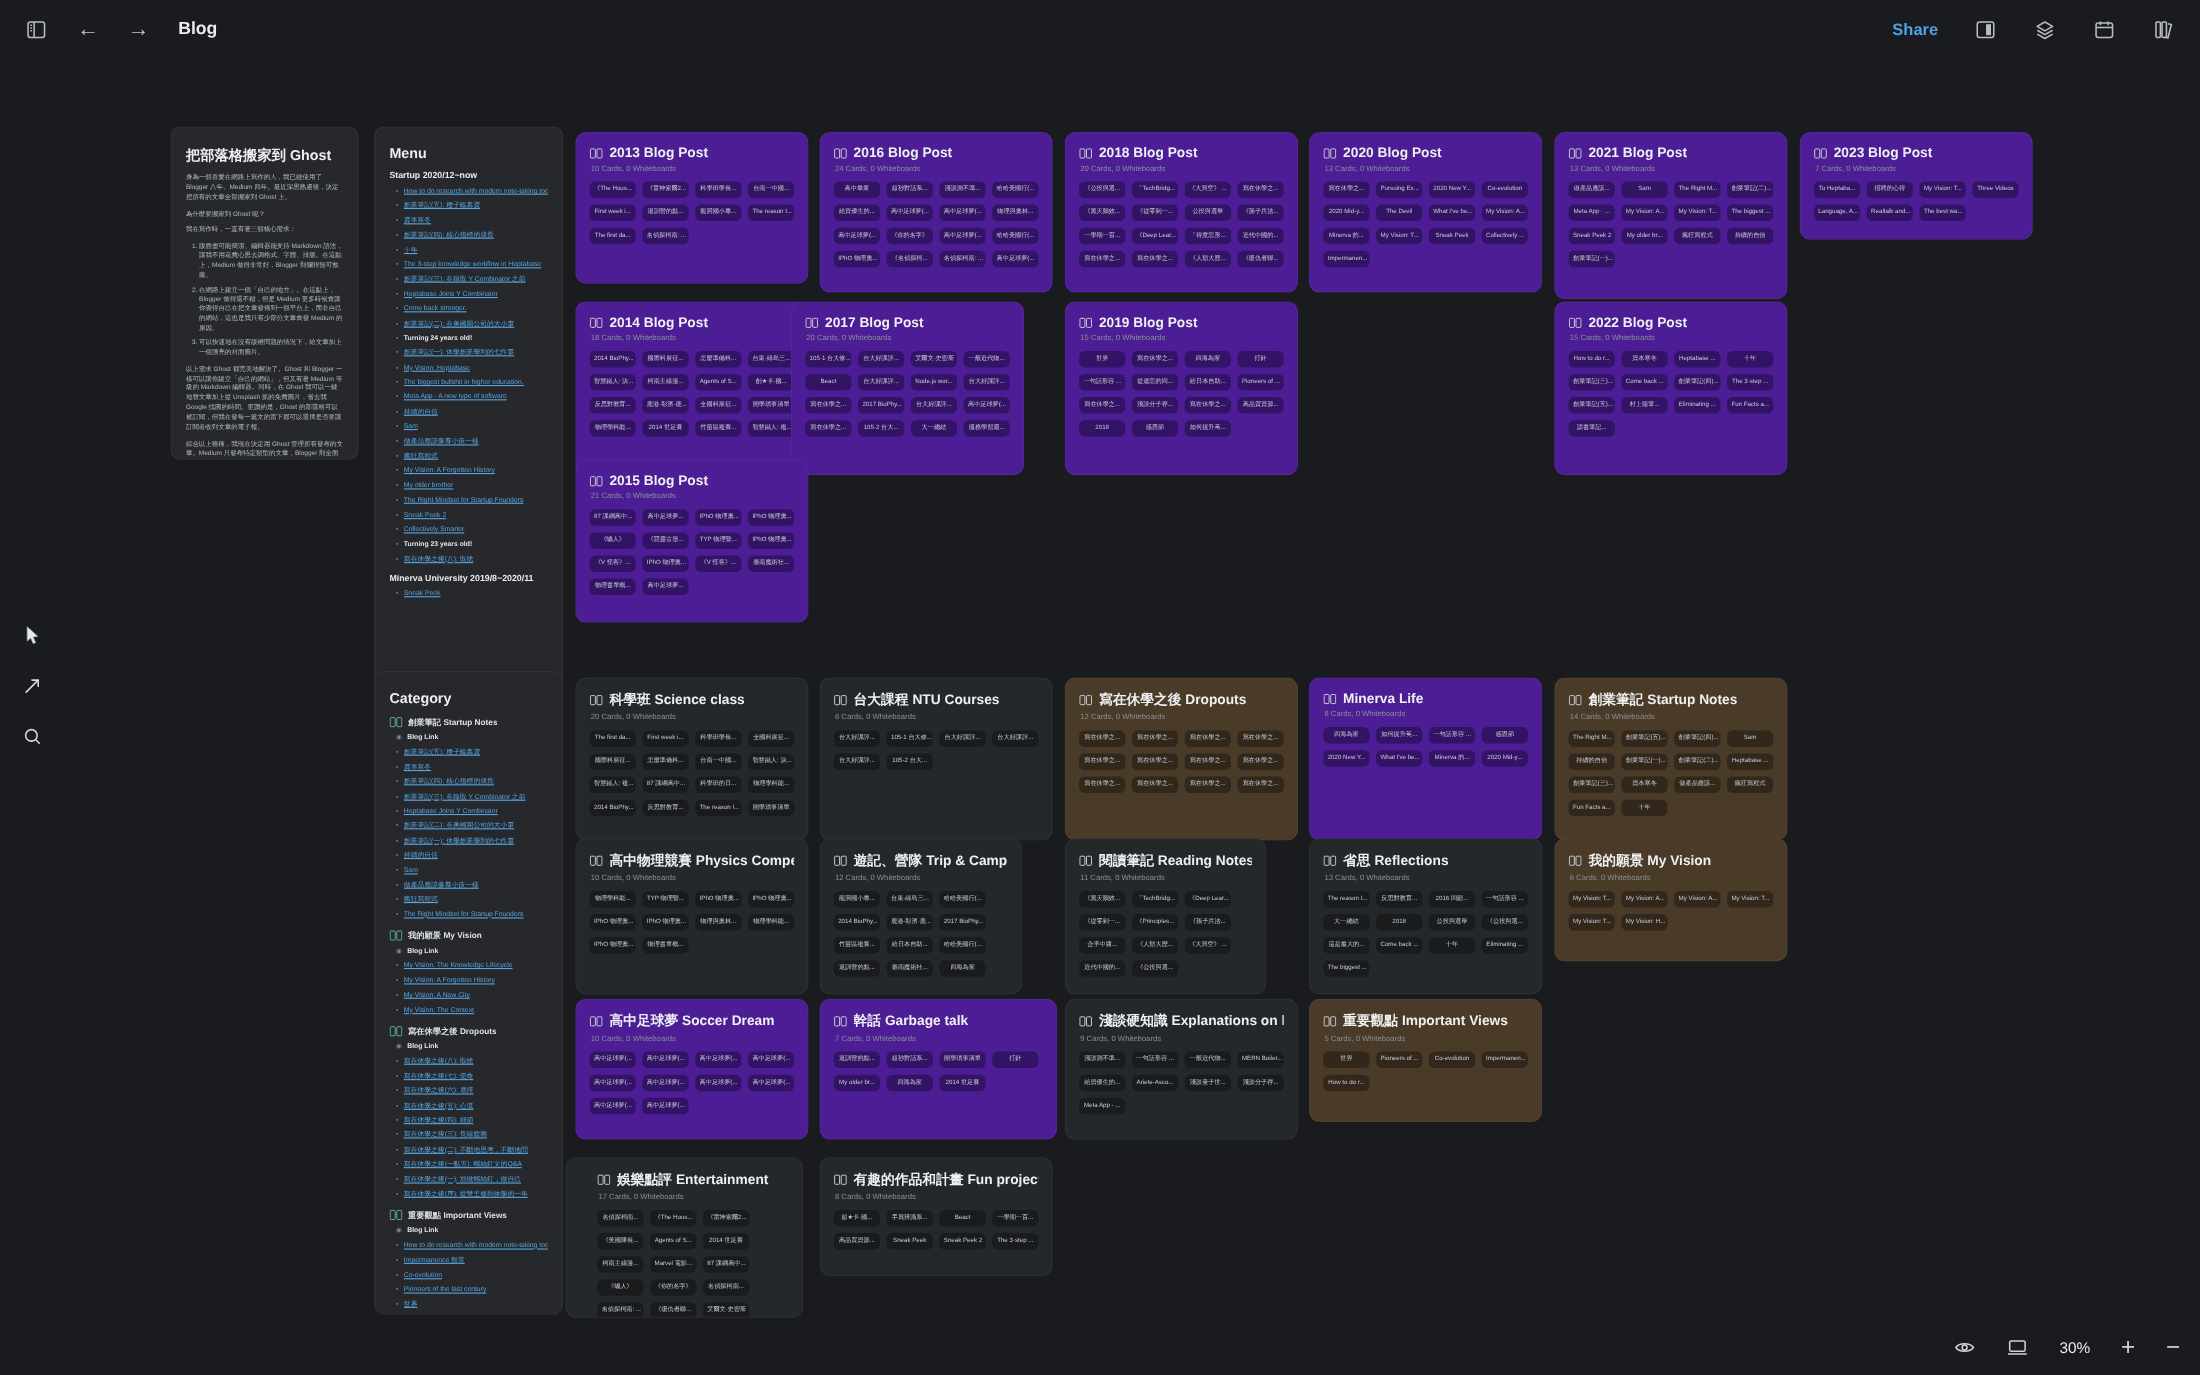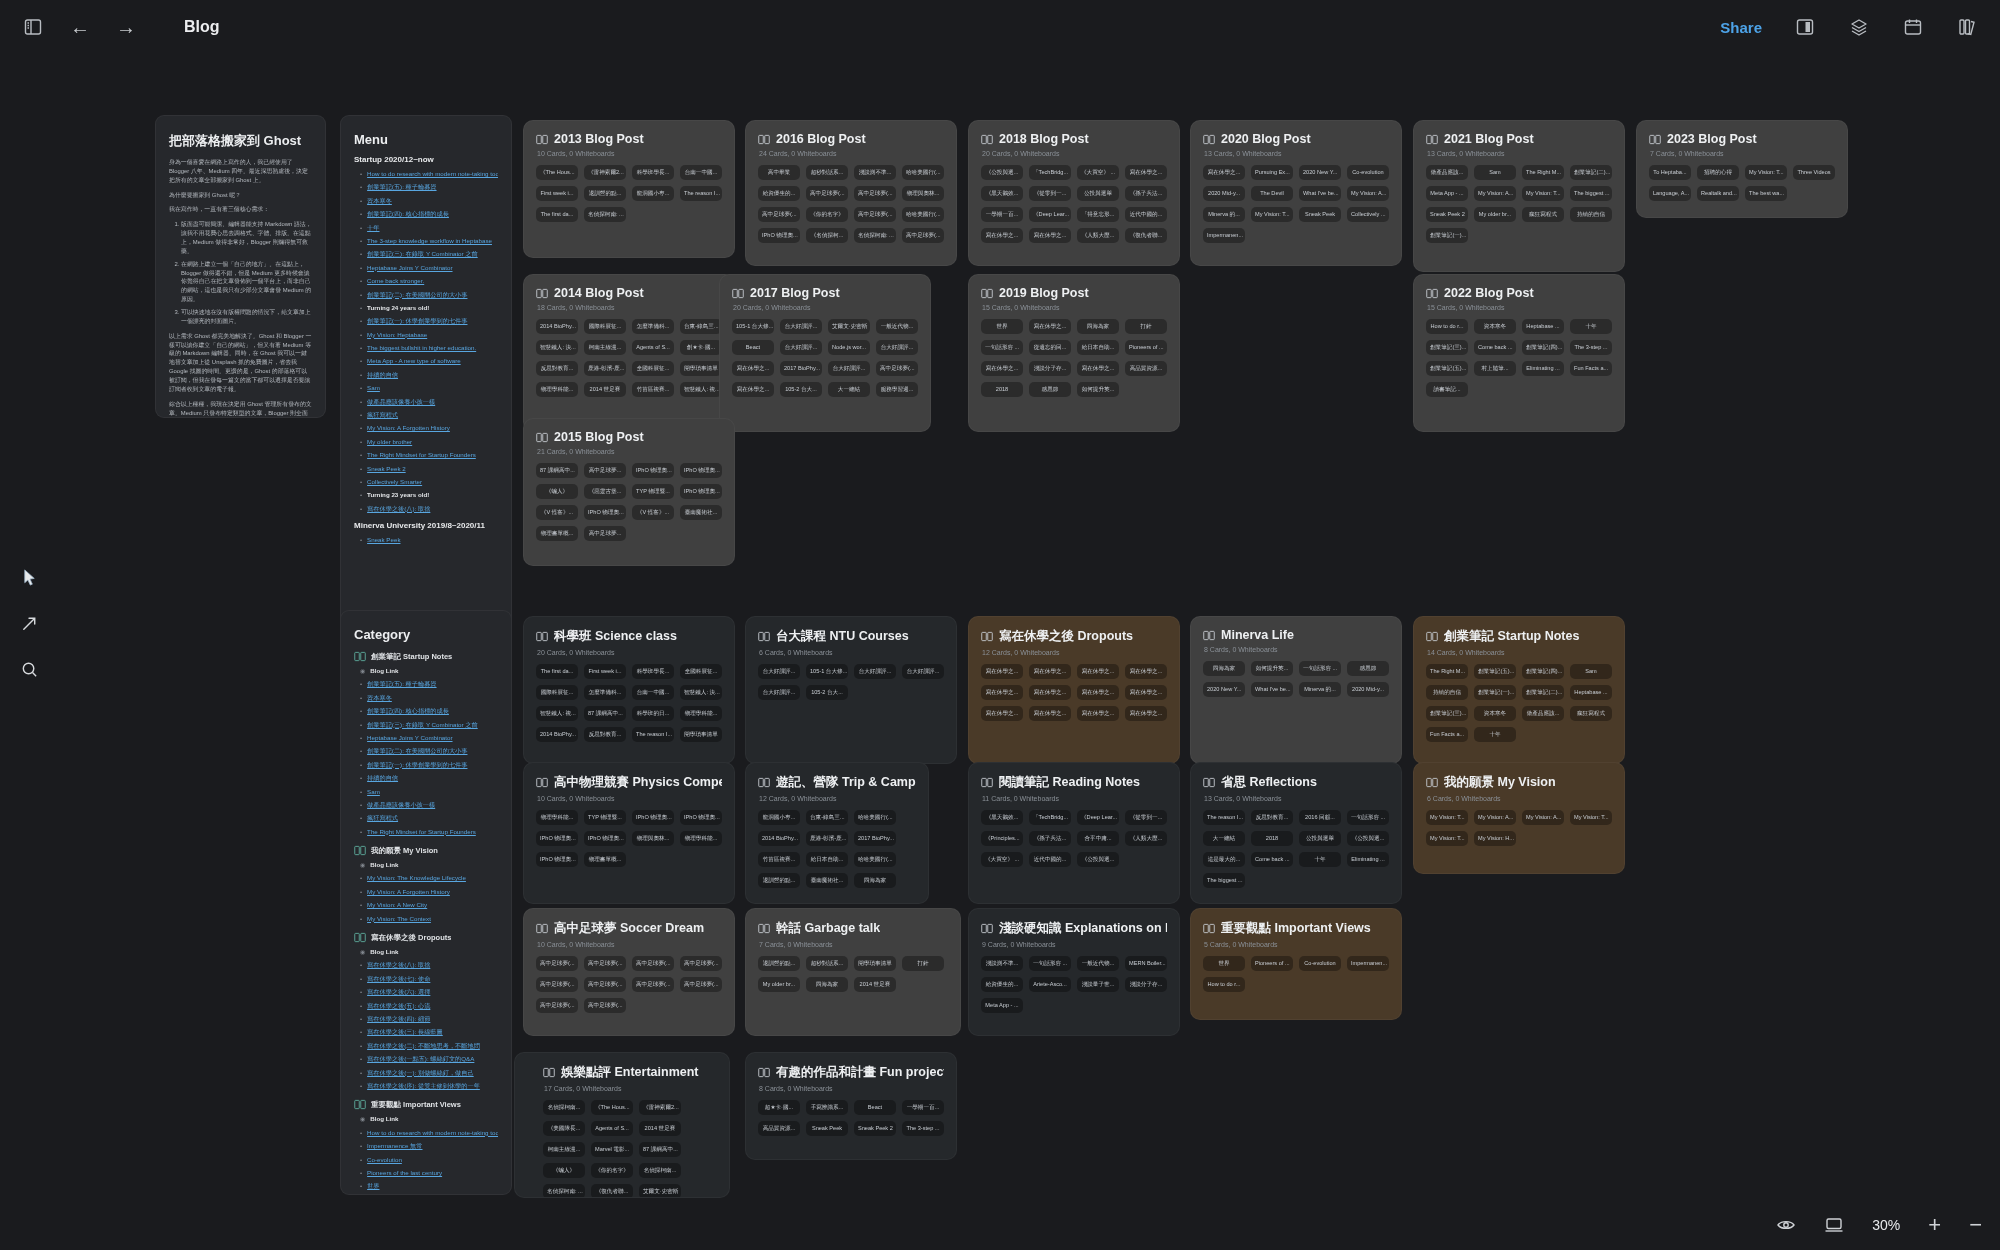--- a/index.html
+++ b/index.html
@@ -4,41 +4,41 @@
 <style>
   html,body{margin:0;padding:0;background:#1a1b1e;width:2000px;height:1250px;overflow:hidden;
     font-family:"Liberation Sans","DejaVu Sans",sans-serif;-webkit-font-smoothing:antialiased;}
   #stage{position:relative;width:2000px;height:1250px;background:#1a1b1e;}
   
   #topbar{position:absolute;left:0;top:0;width:2000px;height:54px;display:flex;align-items:center;justify-content:space-between;padding:0 22px;box-sizing:border-box;}
   .tb-left{display:flex;align-items:center;gap:26px;}
   .tb-icon{width:22px;height:22px;color:#b9bdc2;display:inline-flex;align-items:center;justify-content:center;cursor:pointer;}
   .tb-icon svg{width:20px;height:20px;}
   .nav-arrow{font-size:20px;color:#c8cbcf;line-height:1;cursor:pointer;}
-  #board-title{font-size:16px;font-weight:bold;color:#ecedef;margin-left:22px;}
+  #board-title{font-size:16px;font-weight:bold;color:#ecedef;margin-left:0;}
   .tb-right{display:flex;align-items:center;gap:32px;}
   #share-btn{color:#4da3e8;font-size:15px;font-weight:bold;cursor:pointer;}
   
   .note{position:absolute;background:#26282c;border:1px solid rgba(255,255,255,.05);border-radius:9px;padding:14px 13px;box-sizing:border-box;overflow:hidden;}
   .note-title{font-size:13px;font-weight:bold;color:#eceef0;margin:2px 0 8px 0;}
   .note .p{font-size:5.9px;line-height:1.5;color:#b6bbc1;margin:0 0 6px 0;}
   .note ol{margin:0 0 6px 12px;padding:0;}
   .note ol li{font-size:5.9px;line-height:1.5;color:#b6bbc1;margin-bottom:4px;}
   .m-head{font-size:8px;font-weight:bold;color:#e8eaec;margin:8px 0 6px 0;}
   .m-item{display:flex;align-items:flex-start;gap:5px;margin:0 0 5px 6px;font-size:6.2px;line-height:1.35;
      white-space:nowrap;overflow:hidden;}
   .m-item .dot{color:#80868d;font-size:6px;line-height:1.4;}
   .m-item .txt{color:#e3e5e8;font-weight:bold;}
   .m-item.is-link .txt{color:#58a6e0;font-weight:normal;text-decoration:underline;cursor:pointer;}
   .c-sec-head{display:flex;align-items:center;gap:5px;margin:9px 0 5px 0;}
   .c-sec-head .wb-ic{color:#5fae9e;}
   .c-sec-head .t{font-size:7.5px;font-weight:bold;color:#dfe2e5;white-space:nowrap;overflow:hidden;}
   
   .board{position:absolute;border-radius:10px;padding:11px 12px;box-sizing:border-box;overflow:hidden;border:1px solid rgba(255,255,255,.04);cursor:pointer;}
-  .t-blue{background:#404040;}
+  .t-blue{background:#4c1d95;}
   .t-gray{background:#25282b;}
   .t-brown{background:#4a3a28;}
   .b-head{display:flex;align-items:center;gap:6px;}
   .b-head .wb-ic{color:#c7ccd1;}
   .b-title{font-size:12.5px;font-weight:bold;color:#eef0f2;white-space:nowrap;overflow:hidden;}
   .b-sub{font-size:7px;color:#8a9097;margin:4px 0 8px 1px;}
   .chips{display:flex;flex-wrap:wrap;gap:6px;}
   .chip{flex:0 0 42px;height:15px;border-radius:5px;background:rgba(0,0,0,.32);color:#c9ced4;
     font-size:5.6px;line-height:15px;text-align:center;padding:0 4px;box-sizing:border-box;
     white-space:nowrap;overflow:hidden;cursor:pointer;}
@@ -886,21 +886,21 @@
           <span class="chip">鹿港-彰濱-鹿...</span>
           <span class="chip">2017 BioPhy...</span>
           <span class="chip">竹苗區複賽...</span>
           <span class="chip">給日本自助...</span>
           <span class="chip">哈哈美國行(...</span>
           <span class="chip">退訓營的點...</span>
           <span class="chip">臺南魔術社...</span>
           <span class="chip">四海為家</span>
         </div>
       </div>
-      <div class="board t-gray" style="left: 968px; top: 762px; width: 212px; height: 142px;">
+      <div class="board t-gray" style="left: 968px; top: 762px; width: 183px; height: 142px;">
         <div class="b-head">
           <span class="wb-ic">
             <svg viewBox="0 0 16 14" fill="none" stroke="currentColor" stroke-width="1.2">
               <rect x="1" y="1.5" width="6" height="11" rx="1"></rect>
               <rect x="9" y="1.5" width="6" height="11" rx="1"></rect>
             </svg>
           </span>
           <span class="b-title">閱讀筆記 Reading Notes</span>
         </div>
         <div class="b-sub">11 Cards, 0 Whiteboards</div>

